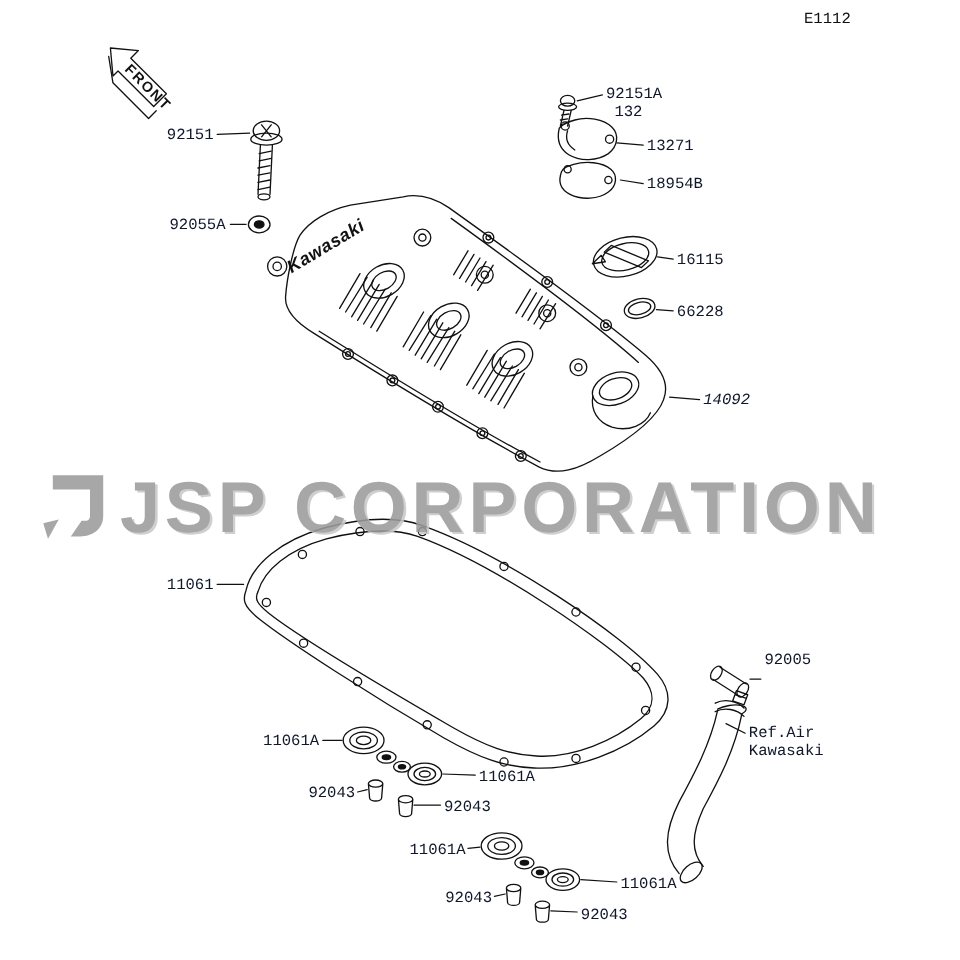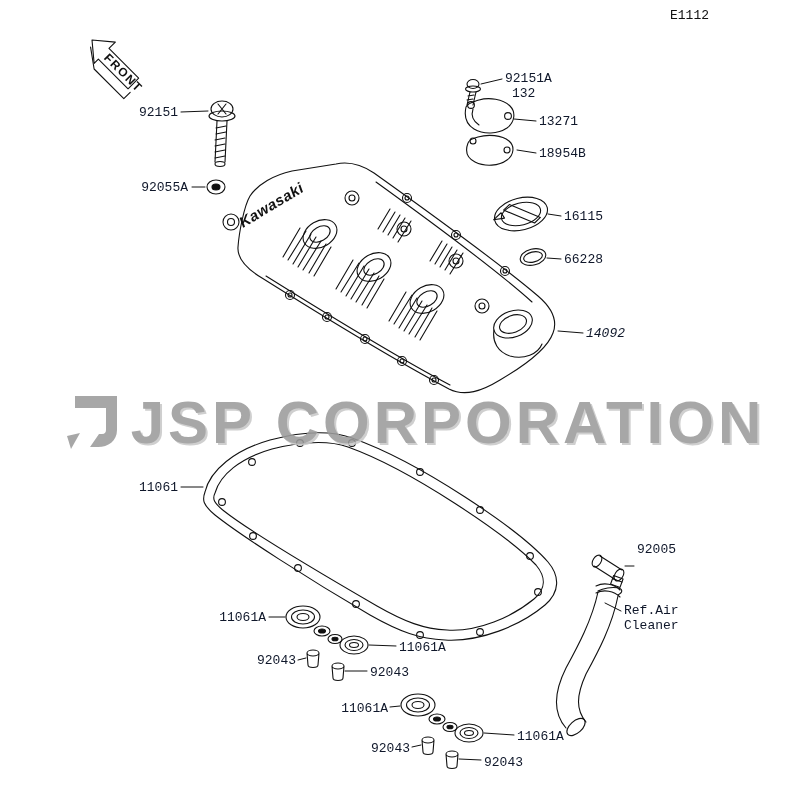--- a/index.html
+++ b/index.html
@@ -3,21 +3,21 @@
 <meta charset="utf-8">
 <style>
   html,body{margin:0;padding:0;background:#fff;}
   .page{position:relative;width:800px;height:800px;background:#fff;overflow:hidden;
         font-family:"Liberation Mono",monospace;color:#111;}
   .lbl{position:absolute;font:13px/15px "Liberation Mono",monospace;color:#0f172a;white-space:pre;}
   .r{text-align:right;}
   .code{position:absolute;left:670px;top:8px;font:13px "Liberation Mono",monospace;}
   svg.art{position:absolute;left:0;top:0;}
   .watermark{position:absolute;left:36px;top:390px;width:760px;height:64px;
-             display:flex;align-items:center;gap:10px;opacity:.88;pointer-events:none;justify-content:center;}
+             display:flex;align-items:center;gap:10px;opacity:.88;pointer-events:none;}
   .wm-text{font-family:"Liberation Sans",sans-serif;font-weight:800;font-size:60px;
            letter-spacing:4px;color:#9b9b9b;text-shadow:2px 2px 0 #c9c9c9;white-space:nowrap;}
 </style>
 </head>
 <body>
 
 <div class="page">
 
   <svg class="art" width="800" height="800" viewBox="0 0 800 800">
     <g stroke="#111" stroke-width="1.1" fill="none" stroke-linecap="round" stroke-linejoin="round">
@@ -245,21 +245,21 @@
   <div class="lbl" style="left:505px;top:71px;">92151A</div>
   <div class="lbl" style="left:512px;top:86px;">132</div>
   <div class="lbl" style="left:539px;top:114px;">13271</div>
   <div class="lbl" style="left:539px;top:146px;">18954B</div>
   <div class="lbl" style="left:564px;top:209px;">16115</div>
   <div class="lbl" style="left:564px;top:252px;">66228</div>
   <div class="lbl" style="left:586px;top:326px;font-style:italic;">14092</div>
   <div class="lbl r" style="left:138px;top:480px;width:40px;text-align:right;">11061</div>
   <div class="lbl" style="left:637px;top:542px;">92005</div>
   <div class="lbl" style="left:624px;top:603px;">Ref.Air
-Cleaner</div>
+Kawasaki</div>
   <div class="lbl r" style="left:210px;top:610px;width:56px;">11061A</div>
   <div class="lbl" style="left:399px;top:640px;">11061A</div>
   <div class="lbl r" style="left:256px;top:653px;width:40px;">92043</div>
   <div class="lbl" style="left:370px;top:665px;">92043</div>
   <div class="lbl r" style="left:332px;top:701px;width:56px;">11061A</div>
   <div class="lbl" style="left:517px;top:729px;">11061A</div>
   <div class="lbl r" style="left:370px;top:741px;width:40px;">92043</div>
   <div class="lbl" style="left:484px;top:755px;">92043</div>
 
 </div>

